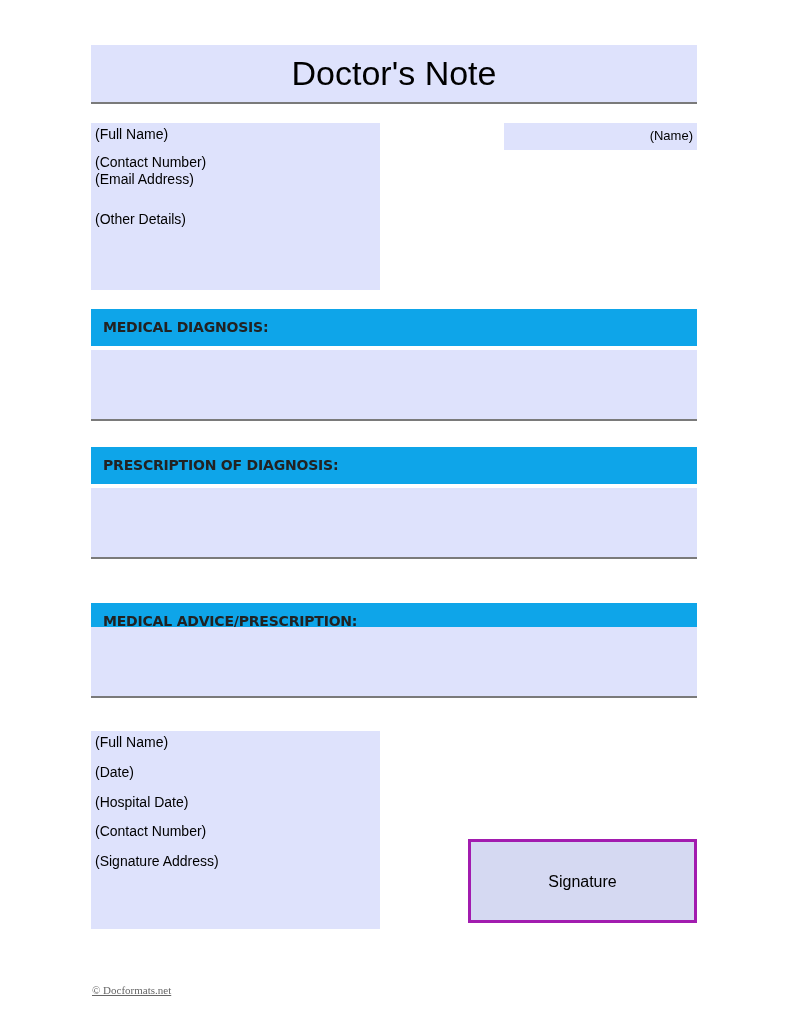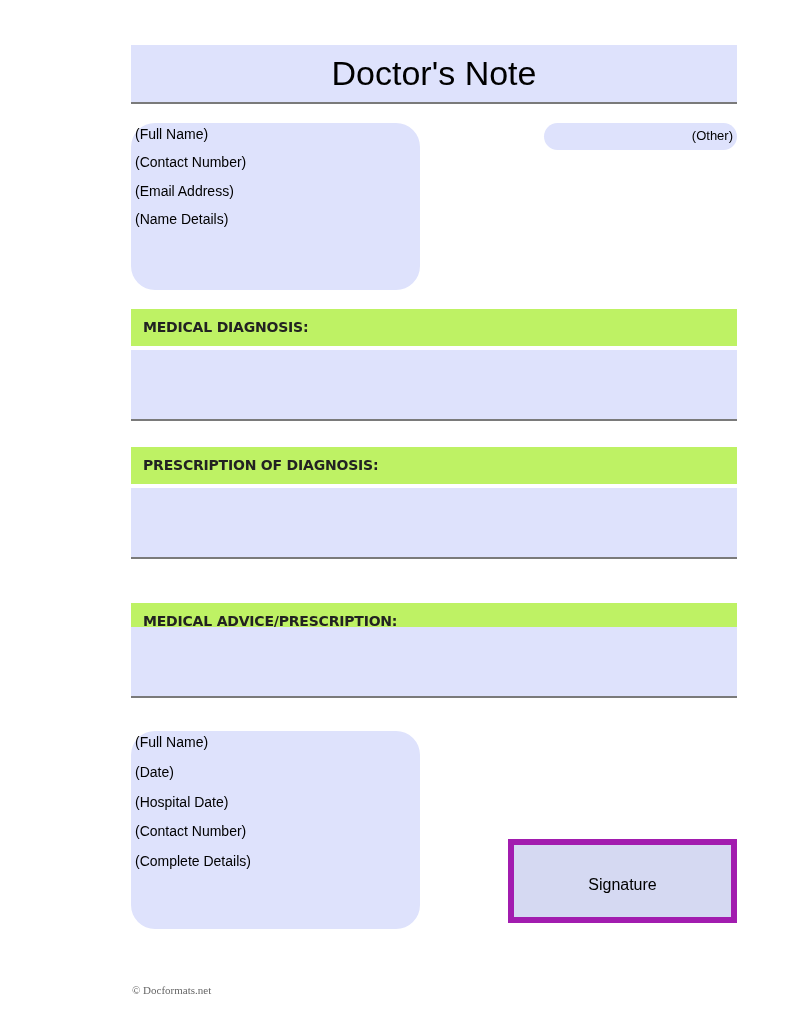--- a/index.html
+++ b/index.html
@@ -1,48 +1,48 @@
 <!DOCTYPE html>
 <html><head>
 <meta charset="utf-8">
 <style>
   html, body { margin:0; padding:0; background:#ffffff; }
   body { width:790px; height:1024px; position:relative; font-family:"Liberation Sans", sans-serif; color:#000; }
-  .abs { position:absolute;margin-left:40px; }
+  .abs { position:absolute; }
   .title-bar { left:91px; top:45px; width:606px; height:59px; background:#dee2fc; border-bottom:2px solid #7a7a7a; box-sizing:border-box; text-align:center; }
   .title-bar span { display:block; font-size:34px; line-height:56px; }
-  .fill { background:#dee2fc;border-radius:24px; }
+  .fill { background:#dee2fc; }
   .info-box { left:91px; top:123px; width:289px; height:167px; }
   .info-line { position:absolute; left:4px; font-size:14px; }
   .date-box { left:504px; top:123px; width:193px; height:27px; text-align:right; }
   .date-box span { font-size:13px; line-height:25px; padding-right:4px; display:block; }
-  .section-head { left:91px; width:606px; height:37px; background:#bef264; }
+  .section-head { left:91px; width:606px; height:37px; background:#0ea5e9; }
   .section-head span { position:absolute; left:12px; top:10px; font-family:"DejaVu Sans", sans-serif; font-weight:bold; font-size:14px; color:#222; letter-spacing:-0.2px; }
   .section-body { left:91px; width:606px; height:71px; background:#dee2fc; border-bottom:2px solid #7a7a7a; box-sizing:border-box; }
   .doc-box { left:91px; top:731px; width:289px; height:198px; }
-  .sig-box { left:468px; top:839px; width:229px; height:84px; background:#d5d9f2; border:6px solid #a21caf; box-sizing:border-box; text-align:center; }
+  .sig-box { left:468px; top:839px; width:229px; height:84px; background:#d5d9f2; border:3px solid #a21caf; box-sizing:border-box; text-align:center; }
   .sig-box span { font-size:16px; line-height:80px; }
-  .footer { left:92px; top:984px; font-family:"Liberation Serif", serif; font-size:11px; color:#666; }
+  .footer { left:92px; top:984px; font-family:"Liberation Serif", serif; font-size:11px; color:#666;text-decoration:underline; }
 </style>
 </head>
 <body>
 
 <div class="abs title-bar">
   <span>Doctor's Note</span>
 </div>
 
 <div class="abs fill info-box">
   <span class="info-line" style="top:3px">(Full Name)</span>
   <span class="info-line" style="top:31px">(Contact Number)</span>
-  <span class="info-line" style="top:60px">(Email Address)</span>
-  <span class="info-line" style="top:88px">(Name Details)</span>
+  <span class="info-line" style="top:48px">(Email Address)</span>
+  <span class="info-line" style="top:88px">(Other Details)</span>
 </div>
 
 <div class="abs fill date-box">
-  <span>(Other)</span>
+  <span>(Name)</span>
 </div>
 
 <div class="abs section-head" style="top:309px">
   <span>MEDICAL DIAGNOSIS:</span>
 </div>
 <div class="abs section-body" style="top:350px"></div>
 
 <div class="abs section-head" style="top:447px">
   <span>PRESCRIPTION OF DIAGNOSIS:</span>
 </div>
@@ -51,20 +51,20 @@
 <div class="abs section-head" style="top:603px">
   <span>MEDICAL ADVICE/PRESCRIPTION:</span>
 </div>
 <div class="abs section-body" style="top:627px"></div>
 
 <div class="abs fill doc-box">
   <span class="info-line" style="top:3px">(Full Name)</span>
   <span class="info-line" style="top:33px">(Date)</span>
   <span class="info-line" style="top:63px">(Hospital Date)</span>
   <span class="info-line" style="top:92px">(Contact Number)</span>
-  <span class="info-line" style="top:122px">(Complete Details)</span>
+  <span class="info-line" style="top:122px">(Signature Address)</span>
 </div>
 
 <div class="abs sig-box">
   <span>Signature</span>
 </div>
 
 <div class="abs footer">© Docformats.net</div>
 
 </body></html>

